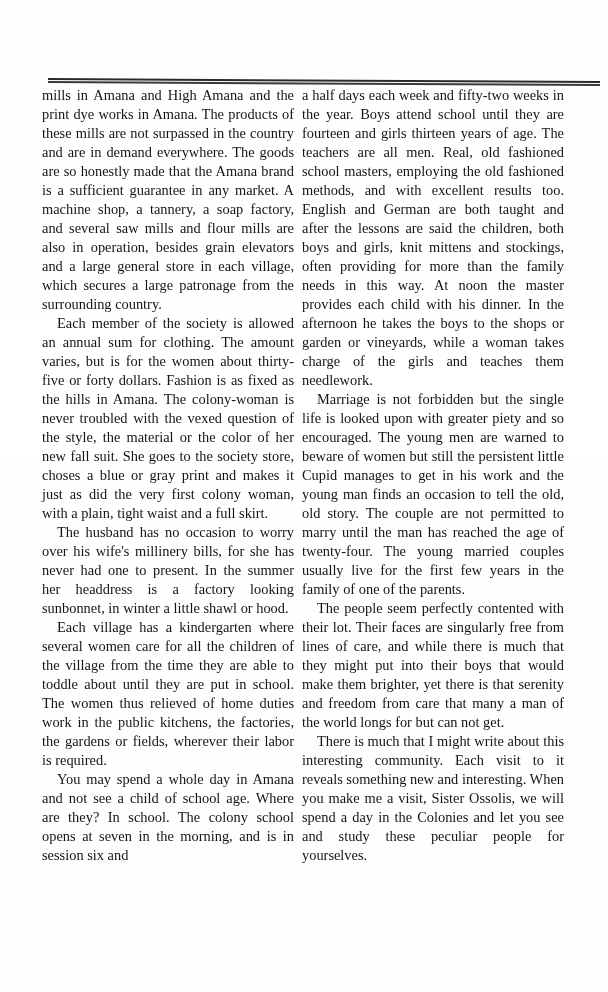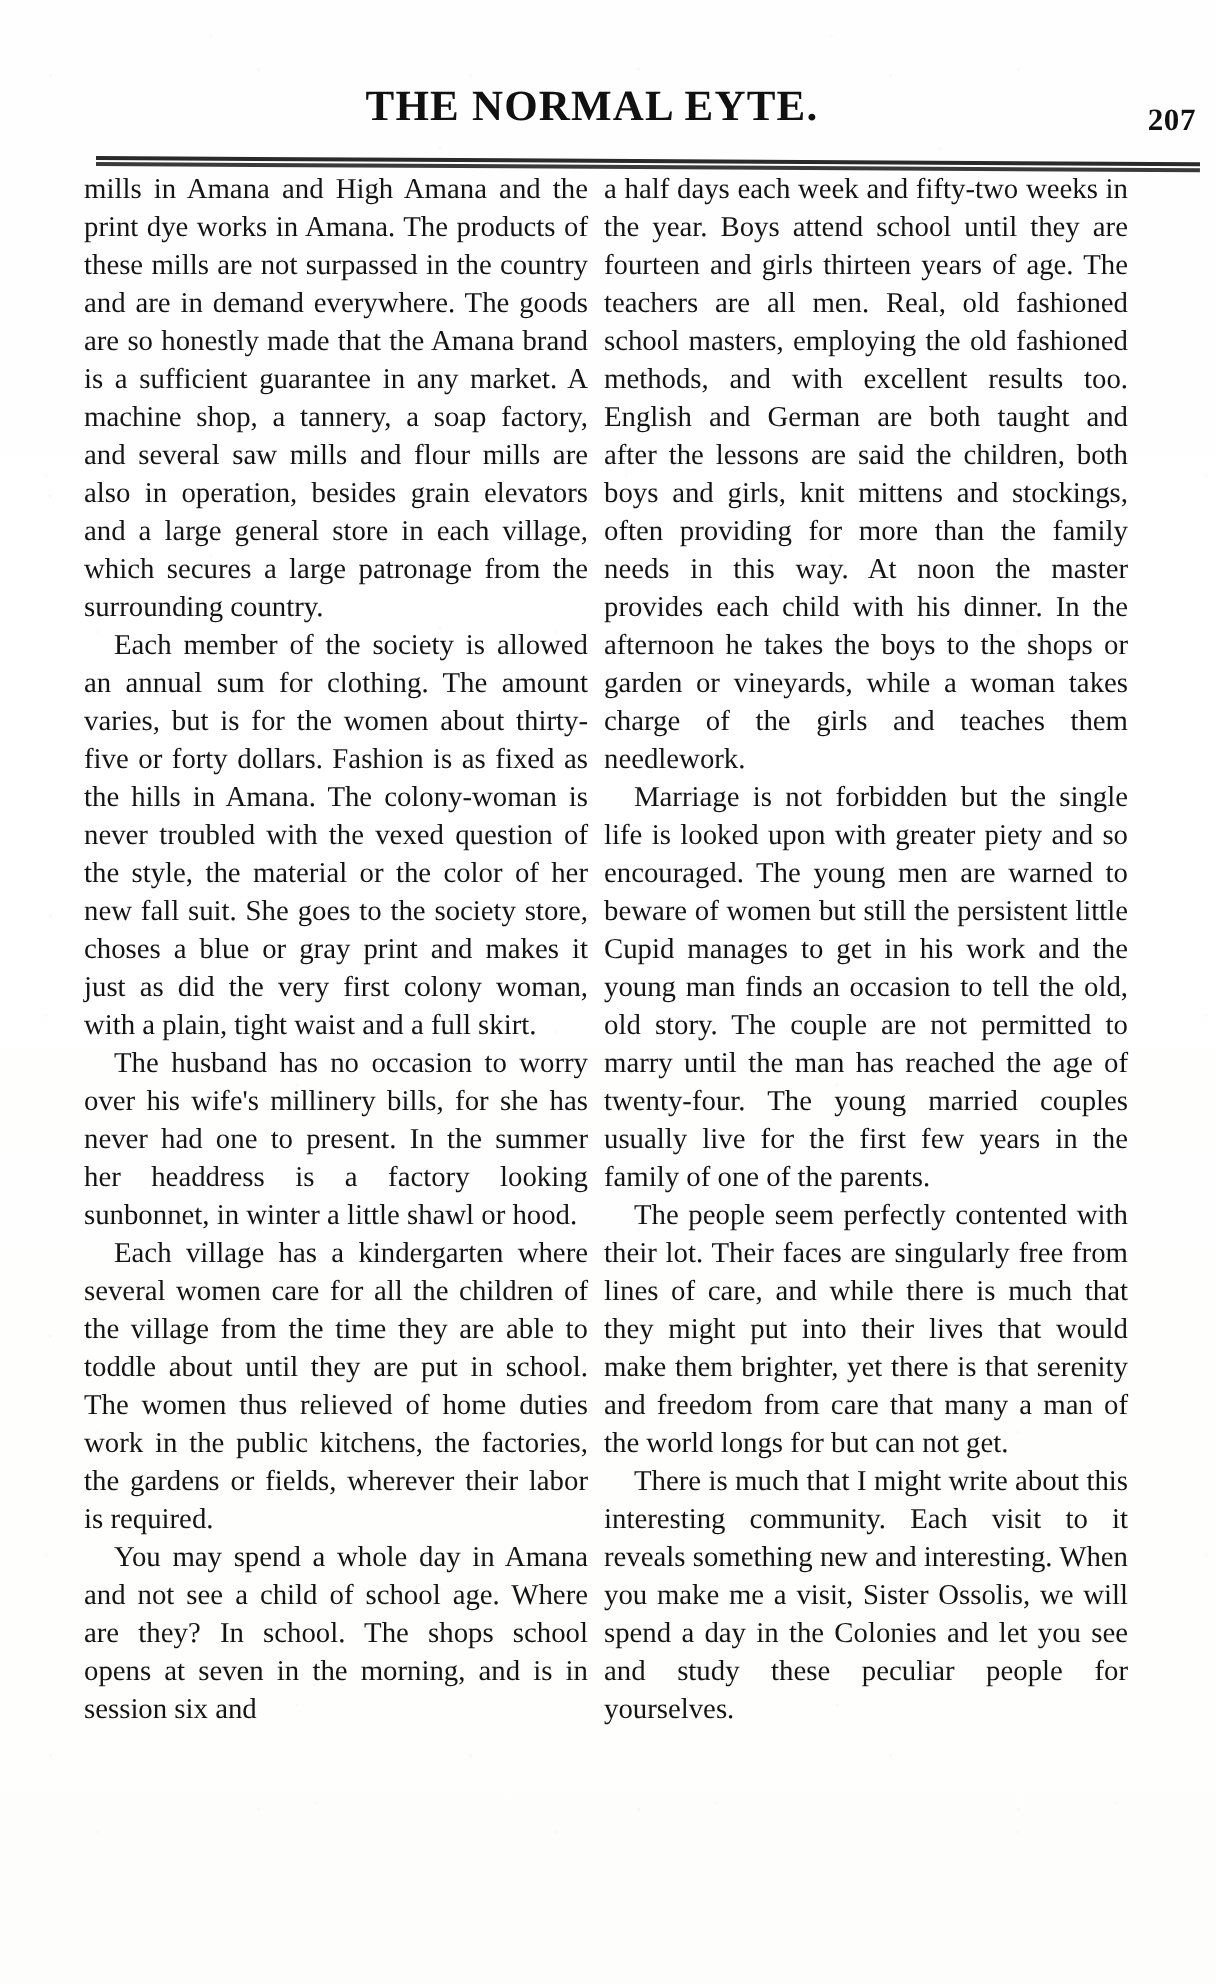--- a/index.html
+++ b/index.html
@@ -138,44 +138,40 @@
   }
   p + p {
     margin-top: 0;
   }
 </style>
 </head>
 <body>
 
 <div class="page">
 
-  <div class="masthead">
-    <div class="masthead-title">THE NORMAL EYTE.</div>
-    <div class="page-number">207</div>
-  </div>
 
   <div class="header-rule">
     <div class="r1"></div>
     <div class="r2"></div>
   </div>
 
   <div class="columns">
 
     <div class="col col-left">
       <p class="no-indent">mills in Amana and High Amana and the print dye works in Amana. The products of these mills are not surpassed in the country and are in demand everywhere. The goods are so honestly made that the Amana brand is a sufficient guarantee in any market. A machine shop, a tannery, a soap factory, and several saw mills and flour mills are also in operation, besides grain elevators and a large general store in each village, which secures a large patronage from the surrounding country.</p>
       <p>Each member of the society is allowed an annual sum for clothing. The amount varies, but is for the women about thirty-five or forty dollars. Fashion is as fixed as the hills in Amana. The colony-woman is never troubled with the vexed question of the style, the material or the color of her new fall suit. She goes to the society store, choses a blue or gray print and makes it just as did the very first colony woman, with a plain, tight waist and a full skirt.</p>
       <p>The husband has no occasion to worry over his wife's millinery bills, for she has never had one to present. In the summer her headdress is a factory looking sunbonnet, in winter a little shawl or hood.</p>
       <p>Each village has a kindergarten where several women care for all the children of the village from the time they are able to toddle about until they are put in school. The women thus relieved of home duties work in the public kitchens, the factories, the gardens or fields, wherever their labor is required.</p>
-      <p>You may spend a whole day in Amana and not see a child of school age. Where are they? In school. The shops school opens at seven in the morning, and is in session six and</p>
+      <p>You may spend a whole day in Amana and not see a child of school age. Where are they? In school. The colony school opens at seven in the morning, and is in session six and</p>
     </div>
 
     <div class="col-right-clip">
       <div class="col col-right">
         <p class="no-indent">a half days each week and fifty-two weeks in the year. Boys attend school until they are fourteen and girls thirteen years of age. The teachers are all men. Real, old fashioned school masters, employing the old fashioned methods, and with excellent results too. English and German are both taught and after the lessons are said the children, both boys and girls, knit mittens and stockings, often providing for more than the family needs in this way. At noon the master provides each child with his dinner. In the afternoon he takes the boys to the shops or garden or vineyards, while a woman takes charge of the girls and teaches them needlework.</p>
         <p>Marriage is not forbidden but the single life is looked upon with greater piety and so encouraged. The young men are warned to beware of women but still the persistent little Cupid manages to get in his work and the young man finds an occasion to tell the old, old story. The couple are not permitted to marry until the man has reached the age of twenty-four. The young married couples usually live for the first few years in the family of one of the parents.</p>
-        <p>The people seem perfectly contented with their lot. Their faces are singularly free from lines of care, and while there is much that they might put into their lives that would make them brighter, yet there is that serenity and freedom from care that many a man of the world longs for but can not get.</p>
+        <p>The people seem perfectly contented with their lot. Their faces are singularly free from lines of care, and while there is much that they might put into their boys that would make them brighter, yet there is that serenity and freedom from care that many a man of the world longs for but can not get.</p>
         <p>There is much that I might write about this interesting community. Each visit to it reveals something new and interesting. When you make me a visit, Sister Ossolis, we will spend a day in the Colonies and let you see and study these peculiar people for yourselves.</p>
       </div>
     </div>
 
   </div>
 
 </div>
 
 </body></html>

